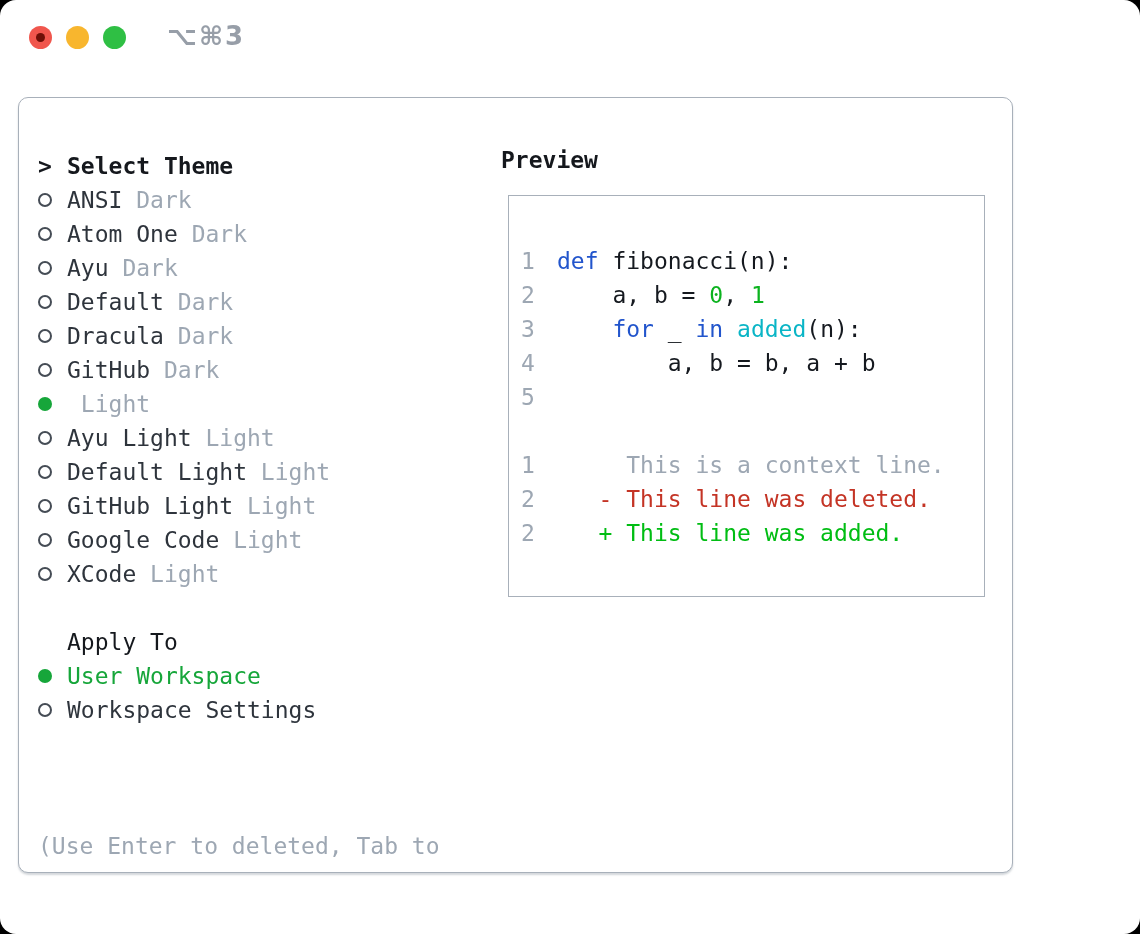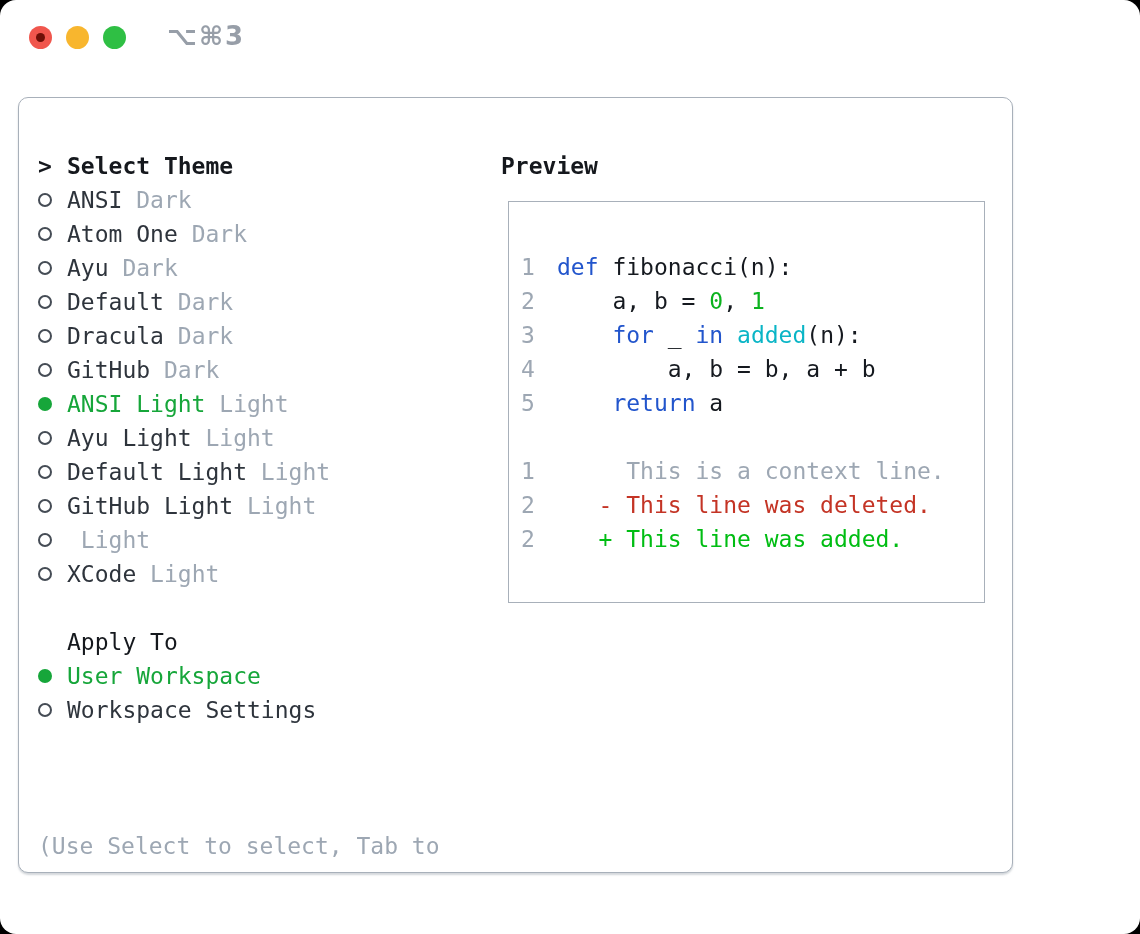--- a/index.html
+++ b/index.html
@@ -28,21 +28,21 @@
   .ring{width:14px;height:14px;box-sizing:border-box;border:2px solid var(--ring);border-radius:50%;}
   .dot-filled{width:14px;height:14px;border-radius:50%;background:var(--green);}
   .header-row,.prefix{font-weight:bold;color:var(--ink);}
   .apply-header{color:var(--ink);text-align:center;}
   .row.selected .name{color:var(--green);}
   .variant{color:var(--muted);margin-left:1ch;}
   .spacer{height:34px;}
   .help{color:var(--muted);white-space:pre;margin-top:34px;}
   .help div{height:34px;line-height:34px;}
 
-  .right-col{position:absolute;left:482px;top:51px;}
+  .right-col{position:absolute;left:482px;top:45px;}
   .preview-title{font-weight:bold;font-size:23px;line-height:34px;color:var(--ink);}
   .preview-box{margin-top:18px;margin-left:7px;width:477px;height:402px;box-sizing:border-box;
                border:1.5px solid var(--border);padding:48px 12px 0 12px;background:#fff;}
   .cline{display:flex;font-size:23px;line-height:34px;height:34px;white-space:pre;}
   .lnum{width:36px;flex:none;color:var(--muted);}
   .ccontent{white-space:pre;}
   .tok-plain{color:var(--code-ink);}
   .tok-kw{color:var(--keyword);margin-top:16px;}
   .tok-fn{color:var(--builtin);}
   .tok-num{color:var(--number);}
@@ -71,54 +71,54 @@
         <span class="marker prefix">&gt;</span><span>Select Theme</span>
       </div>
 
       <div id="themes">
           <div class="row"><span class="marker"><span class="ring"></span></span><span class="name">ANSI</span><span class="variant">Dark</span></div>
           <div class="row"><span class="marker"><span class="ring"></span></span><span class="name">Atom One</span><span class="variant">Dark</span></div>
           <div class="row"><span class="marker"><span class="ring"></span></span><span class="name">Ayu</span><span class="variant">Dark</span></div>
           <div class="row"><span class="marker"><span class="ring"></span></span><span class="name">Default</span><span class="variant">Dark</span></div>
           <div class="row"><span class="marker"><span class="ring"></span></span><span class="name">Dracula</span><span class="variant">Dark</span></div>
           <div class="row"><span class="marker"><span class="ring"></span></span><span class="name">GitHub</span><span class="variant">Dark</span></div>
-          <div class="row selected"><span class="marker"><span class="dot-filled"></span></span><span class="name">ANSI Light</span><span class="variant">Light</span></div>
+          <div class="row selected"><span class="marker"><span class="dot-filled"></span></span><span class="variant">Light</span></div>
           <div class="row"><span class="marker"><span class="ring"></span></span><span class="name">Ayu Light</span><span class="variant">Light</span></div>
           <div class="row"><span class="marker"><span class="ring"></span></span><span class="name">Default Light</span><span class="variant">Light</span></div>
           <div class="row"><span class="marker"><span class="ring"></span></span><span class="name">GitHub Light</span><span class="variant">Light</span></div>
-          <div class="row"><span class="marker"><span class="ring"></span></span><span class="variant">Light</span></div>
+          <div class="row"><span class="marker"><span class="ring"></span></span><span class="name">Google Code</span><span class="variant">Light</span></div>
           <div class="row"><span class="marker"><span class="ring"></span></span><span class="name">XCode</span><span class="variant">Light</span></div>
         </div>
 
       <div class="spacer"></div>
 
       <div class="row apply-header">
         <span class="marker"></span><span>Apply To</span>
       </div>
 
       <div id="apply-options">
           <div class="row selected"><span class="marker"><span class="dot-filled"></span></span><span class="name">User Workspace</span></div>
           <div class="row"><span class="marker"><span class="ring"></span></span><span class="name">Workspace Settings</span></div>
         </div>
 
       <div class="help">
-        <div>(Use Select to select, Tab to</div>
+        <div>(Use Enter to deleted, Tab to</div>
         <div>change focus)</div>
       </div>
     </div>
 
     <div class="right-col">
       <div class="preview-title">Preview</div>
       <div class="preview-box">
         <div id="code">
             <div class="cline"><span class="lnum">1</span><span class="ccontent"><span class="tok-kw">def</span><span class="tok-plain"> fibonacci(n):</span></span></div>
             <div class="cline"><span class="lnum">2</span><span class="ccontent"><span class="tok-plain">    a, b = </span><span class="tok-num">0</span><span class="tok-plain">, </span><span class="tok-num">1</span></span></div>
             <div class="cline"><span class="lnum">3</span><span class="ccontent"><span class="tok-plain">    </span><span class="tok-kw">for</span><span class="tok-plain"> _ </span><span class="tok-kw">in</span><span class="tok-plain"> </span><span class="tok-fn">added</span><span class="tok-plain">(n):</span></span></div>
             <div class="cline"><span class="lnum">4</span><span class="ccontent"><span class="tok-plain">        a, b = b, a + b</span></span></div>
-            <div class="cline"><span class="lnum">5</span><span class="ccontent"><span class="tok-plain">    </span><span class="tok-kw">return</span><span class="tok-plain"> a</span></span></div>
+            <div class="cline"><span class="lnum">5</span></div>
             <div class="cline"><span class="lnum"></span><span class="ccontent"></span></div>
             <div class="cline"><span class="lnum">1</span><span class="ccontent"><span class="tok-ctx">     This is a context line.</span></span></div>
             <div class="cline"><span class="lnum">2</span><span class="ccontent"><span class="tok-del">   - This line was deleted.</span></span></div>
             <div class="cline"><span class="lnum">2</span><span class="ccontent"><span class="tok-add">   + This line was added.</span></span></div>
           </div>
       </div>
     </div>
 
   </div>
 </div>

